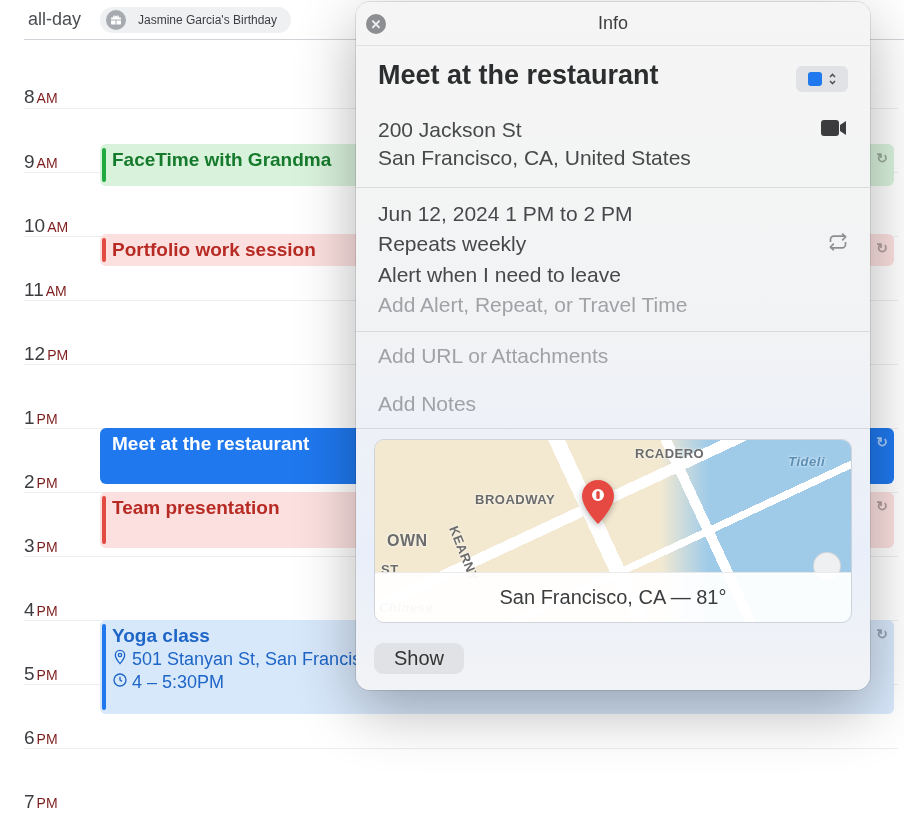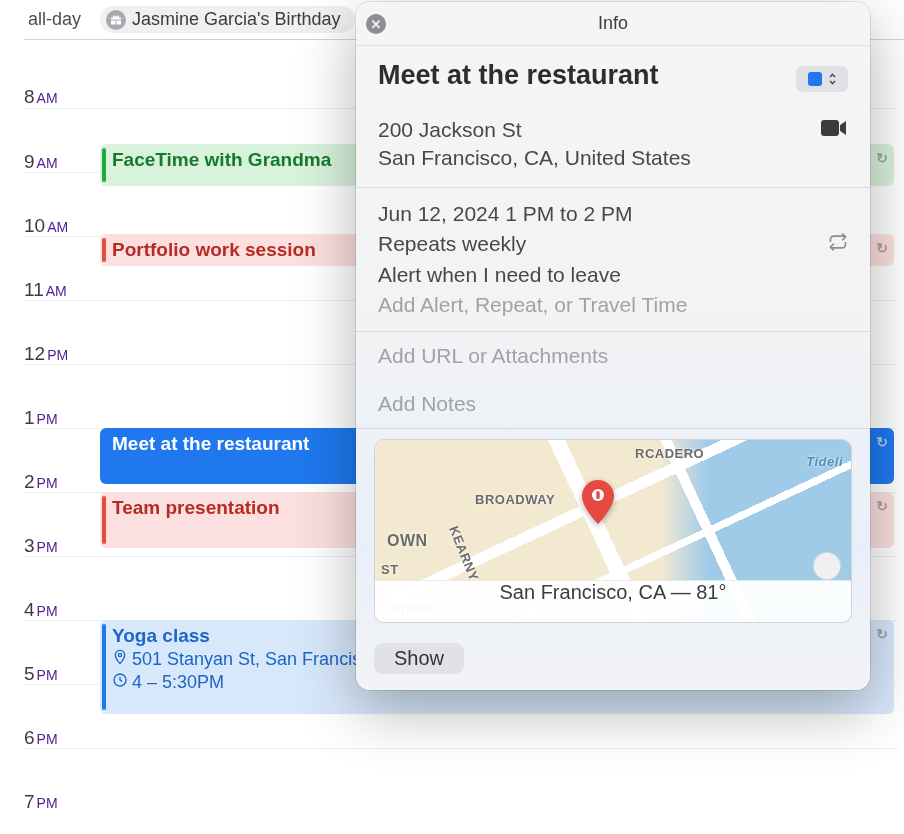--- a/index.html
+++ b/index.html
@@ -30,22 +30,22 @@
   color: #4b4e52;
   font-size: 18px;
   width: 72px;
 }
 .allday-chip {
   background: #eef0f2;
   border-radius: 14px;
   padding: 3px 14px 3px 6px;
   display: inline-flex;
   align-items: center;
-  gap: 6px;
-  font-size: 18px;
+  gap: 12px;
+  font-size: 12px;
   color: #3b3d40;
 }
 .allday-chip .gift-icon {
   width: 20px; height: 20px;
   background: #a7abb0;
   border-radius: 50%;
   display: inline-flex;
   align-items: center;
   justify-content: center;
   font-size: 13px;
@@ -66,21 +66,21 @@
 }
 .hour-row:first-child { border-top: none; }
 .hour-label {
   width: 72px;
   text-align: left;
   color: #3b3d40;
   font-size: 19px;
   padding-top: 42px;
   position: relative;
 }
-.hour-label .ampm { font-size: 14px; color: #4c1d95; margin-left: 2px; }
+.hour-label .ampm { font-size: 14px; color: #7f1d1d; margin-left: 2px; }
 
 .events-layer {
   position: absolute;
   top: 44px;
   left: 100px;
   right: 10px;
   bottom: 0;
 }
 .event {
   position: absolute;
@@ -263,23 +263,24 @@
   position: absolute;
   right: 10px; bottom: 42px;
   width: 28px; height: 28px;
   border-radius: 50%;
   background: #eef0f2;
   border: 1px solid rgba(0,0,0,0.1);
 }
 .map-footer {
   position: absolute;
   left: 0; right: 0; bottom: 0;
-  height: 42px;
+  height: 50px;
   background: rgba(255,255,255,0.95);
   display: flex;
+  align-items: center;
   justify-content: center;
   font-size: 20px;
   color: #3c3d3f;
   border-top: 1px solid rgba(0,0,0,0.08);
 }
 
 .show-btn-row {
   padding: 10px 18px 16px 18px;
 }
 .show-btn {
@@ -454,21 +455,21 @@
     <div class="placeholder">Add Notes</div>
   </div>
 
   <div class="map-wrap">
     <div class="map-canvas"></div>
     <span class="map-label" style="left:100px;top:52px">BROADWAY</span>
     <span class="map-label" style="left:60px;top:106px;transform:rotate(68deg)">KEARNY</span>
     <span class="map-label" style="left:12px;top:92px;font-size:16px">OWN</span>
     <span class="map-label" style="left:6px;top:122px">ST</span>
     <span class="map-label" style="left:260px;top:6px">RCADERO</span>
-    <span class="map-label" style="right:8px;top:14px;font-style:italic;color:#5a8fb5">Tideli</span>
+    <span class="map-label" style="right:26px;top:14px;font-style:italic;color:#5a8fb5">Tideli</span>
     <span class="map-label" style="left:4px;top:160px;font-style:italic;color:#9a7b4e">Chinese</span>
     <span class="pin">
       <svg width="36" height="44" viewBox="0 0 36 44">
           <path fill="#e64942" d="M18 0C9 0 2 7 2 16c0 12 16 28 16 28s16-16 16-28C34 7 27 0 18 0z"></path>
           <circle cx="18" cy="15" r="6" fill="#fff"></circle>
           <rect x="16.3" y="11" width="3.4" height="8" rx="1.6" fill="#e64942"></rect>
         </svg>
     </span>
     <span class="sf-badge"></span>
     <div class="map-footer">

